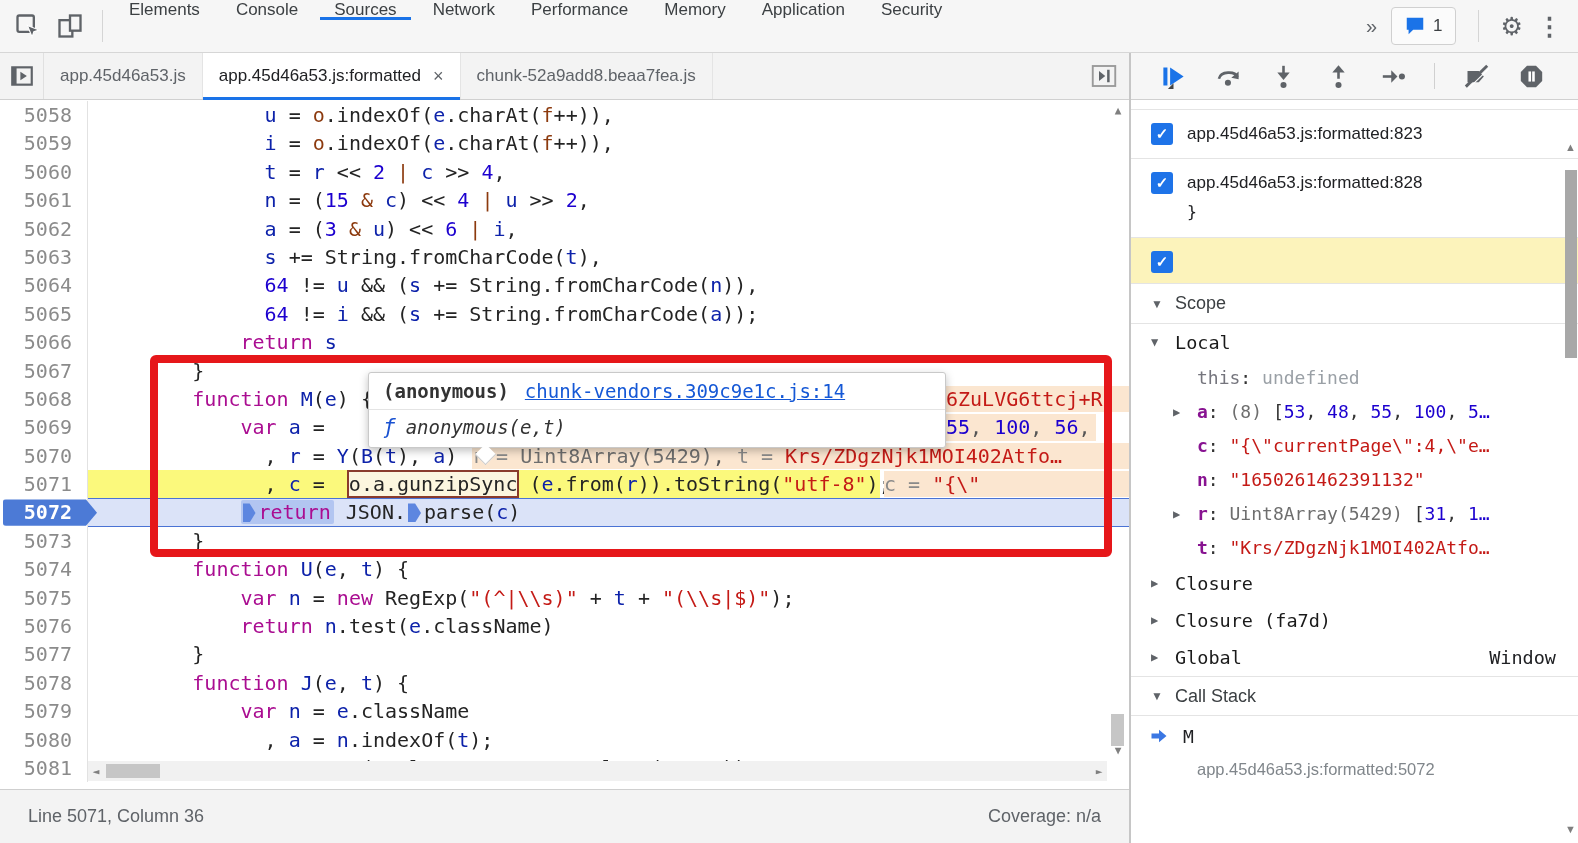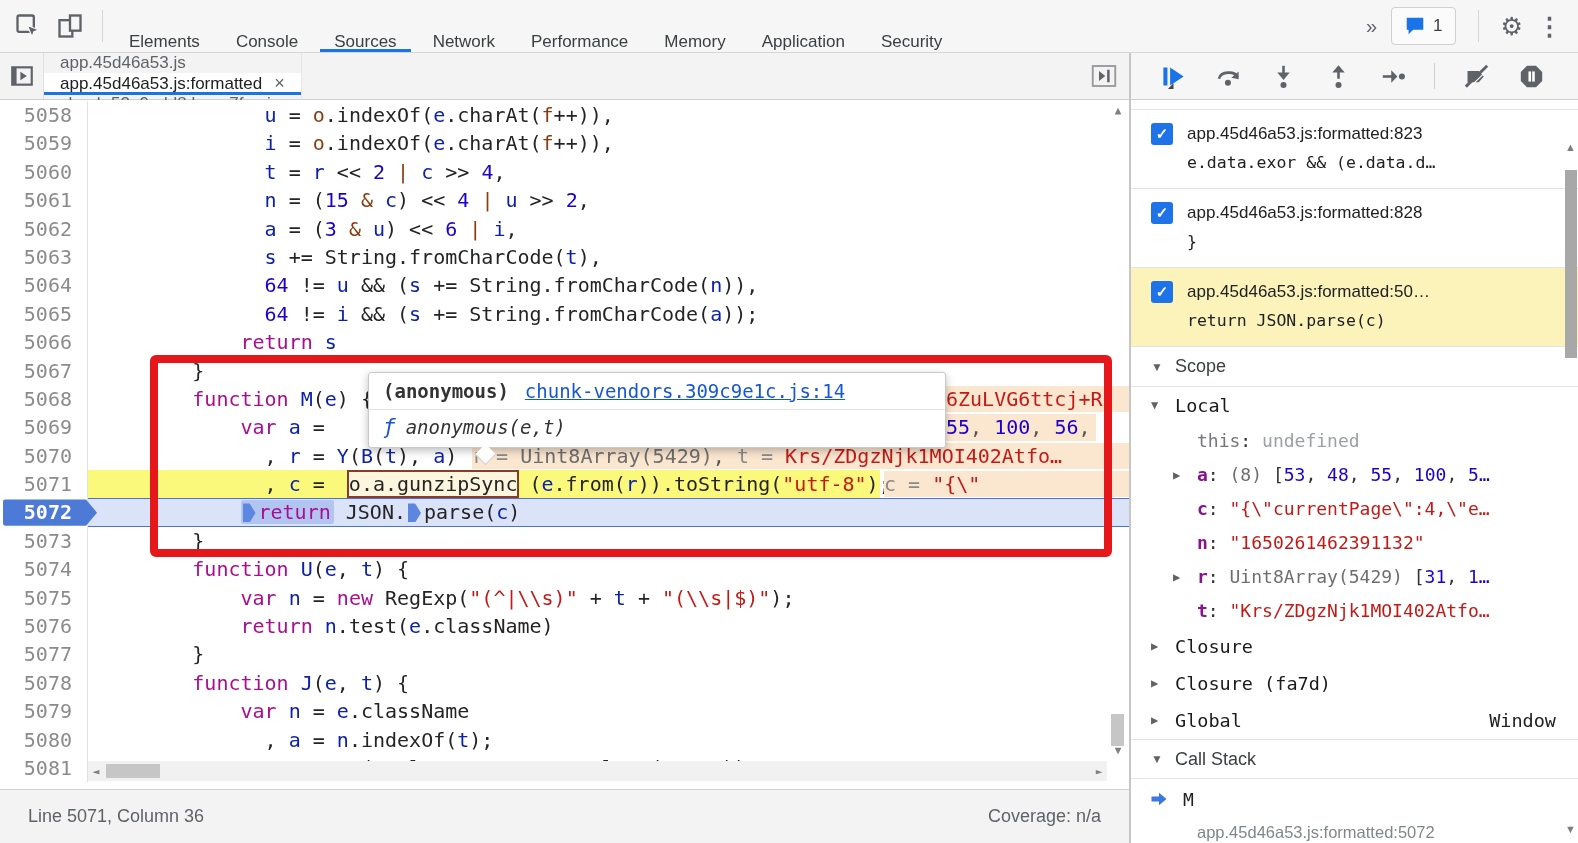--- a/index.html
+++ b/index.html
@@ -3,21 +3,21 @@
 <meta charset="utf-8">
 <style>
   html,body{margin:0;padding:0;background:#fff;}
   *{box-sizing:border-box;}
   .app{position:relative;width:1578px;height:843px;background:#fff;overflow:hidden;
        font-family:"Liberation Sans",sans-serif;color:#202124;}
   
   .topbar{height:53px;background:#f6f6f6;border-bottom:1px solid #d6d6d6;display:flex;align-items:stretch;}
   .tb-icons{display:flex;align-items:center;padding:0 10px 0 14px;gap:14px;}
   .tb-sep{width:1px;height:32px;background:#d5d5d5;align-self:center;margin:0 8px;}
-  .main-tabs{display:flex;align-items:flex-end;}
+  .main-tabs{display:flex;align-items:flex-start;}
   .mtab{display:flex;align-items:center;padding:0 18px;font-size:17px;color:#3c4043;position:relative;cursor:default;}
   .mtab.active::after{content:'';position:absolute;left:4px;right:4px;bottom:0;height:3px;background:#1a73e8;}
   .tb-right{margin-left:auto;display:flex;align-items:center;gap:14px;padding-right:16px;}
   .overflow-glyph{font-size:20px;color:#5f6368;}
   .msg-btn{display:flex;align-items:center;gap:7px;border:1px solid #d0d0d0;border-radius:4px;background:#fbfbfb;height:38px;padding:0 12px;font-size:17px;color:#3c4043;}
   .gear,.menu-dots{font-size:25px;color:#5f6368;line-height:1;}
   .menu-dots{font-weight:bold;}
   
   .split{display:flex;height:790px;}
   .left{width:1129px;display:flex;flex-direction:column;}
@@ -157,21 +157,21 @@
     <div class="left">
 
       <div class="filetabs">
         <span class="ft-navbtn">
           <svg width="26" height="26" viewBox="0 0 24 24">
               <rect x="3" y="4" width="18" height="16" fill="none" stroke="#5f6368" stroke-width="2"></rect>
               <rect x="3" y="4" width="4" height="16" fill="#5f6368"></rect>
               <path d="M10.5 8 l6 4 -6 4 z" fill="#5f6368"></path>
             </svg>
         </span>
-        <span id="file-tabs" style="display:flex;align-items:stretch;flex-direction:column;">
+        <span id="file-tabs" style="display:flex;align-items:stretch;">
             <span class="ftab">
               <span>app.45d46a53.js</span>
             </span>
             <span class="ftab active">
               <span>app.45d46a53.js:formatted</span>
               <span class="close">×</span>
             </span>
             <span class="ftab">
               <span>chunk-52a9add8.beaa7fea.js</span>
             </span>
@@ -299,36 +299,31 @@
               <rect x="12.6" y="7.5" width="2.3" height="9" fill="#fff"></rect>
             </svg>
           </span>
         </div>
       <div class="bp-sliver"></div>
       <div id="bp-list">
           <div class="bp">
             <span class="cb">✓</span>
             <div>
               <div class="bpfile">app.45d46a53.js:formatted:823</div>
-              <div class="bpcode">e.data.exor &amp;&amp; (e.data.d…</div>
             </div>
           </div>
           <div class="bp">
             <span class="cb">✓</span>
             <div>
               <div class="bpfile">app.45d46a53.js:formatted:828</div>
               <div class="bpcode">}</div>
             </div>
           </div>
           <div class="bp hl">
             <span class="cb">✓</span>
-            <div>
-              <div class="bpfile">app.45d46a53.js:formatted:50…</div>
-              <div class="bpcode">return JSON.parse(c)</div>
-            </div>
           </div>
         </div>
 
       <div class="sec-header">
         <span class="tri">▼</span>
         <span>Scope</span>
       </div>
       <div class="scope-body" id="scope-body">
           <div class="scoperow group"><span class="tri">▼</span><span>Local</span></div>
           <div class="scoperow item"><span class="skey grey">this</span><span class="tk-pl">: </span><span class="tk-und">undefined</span></div>

